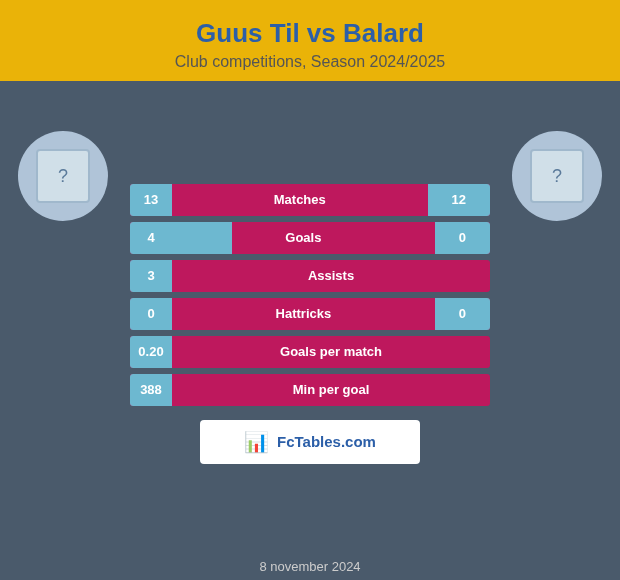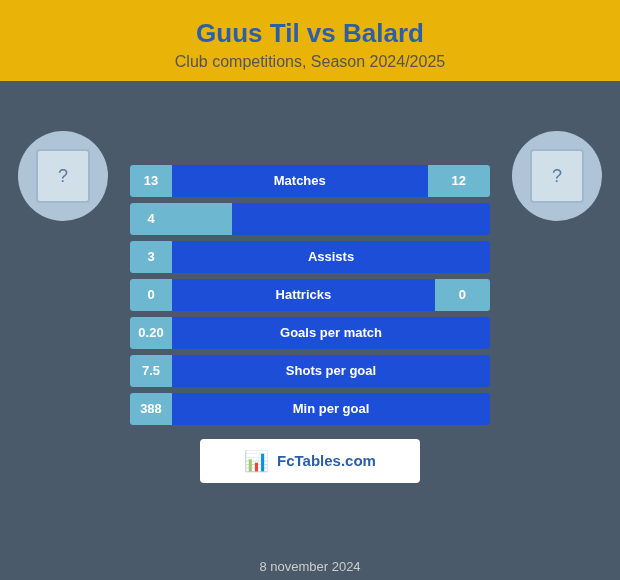--- a/index.html
+++ b/index.html
@@ -80,21 +80,21 @@
       display: flex;
       flex-direction: column;
       gap: 6px;
       margin-top: 5px;
     }
 
     .stat-row {
       display: flex;
       align-items: center;
       height: 32px;
-      background: #1d4ed8;
+      background: #be185d;
       border-radius: 3px;
       overflow: hidden;
       position: relative;
     }
 
     .stat-left-val {
       background: #6db8d0;
       color: #fff;
       font-size: 13px;
       font-weight: bold;
@@ -189,38 +189,35 @@
   <div class="center-column">
     <div class="stats-container" id="stats-container">
         <div class="stat-row">
           <div class="stat-left-val">13</div>
           <div class="stat-label">Matches</div>
           <div class="stat-right-val">12</div>
         </div>
         <div class="stat-row">
           <div class="stat-left-val">4</div>
           <div class="goals-fill"></div>
+          <div class="stat-label">Goals</div>
           <div class="stat-right-val">0</div>
         </div>
         <div class="stat-row no-right">
           <div class="stat-left-val">3</div>
           <div class="stat-label">Assists</div>
         </div>
         <div class="stat-row">
           <div class="stat-left-val">0</div>
           <div class="stat-label">Hattricks</div>
           <div class="stat-right-val">0</div>
         </div>
         <div class="stat-row no-right">
           <div class="stat-left-val">0.20</div>
           <div class="stat-label">Goals per match</div>
-        </div>
-        <div class="stat-row no-right">
-          <div class="stat-left-val">7.5</div>
-          <div class="stat-label">Shots per goal</div>
         </div>
         <div class="stat-row no-right">
           <div class="stat-left-val">388</div>
           <div class="stat-label">Min per goal</div>
         </div>
       </div>
 
     <div class="branding">
       <span class="branding-icon">📊</span>
       <span class="branding-text">FcTables.com</span>

